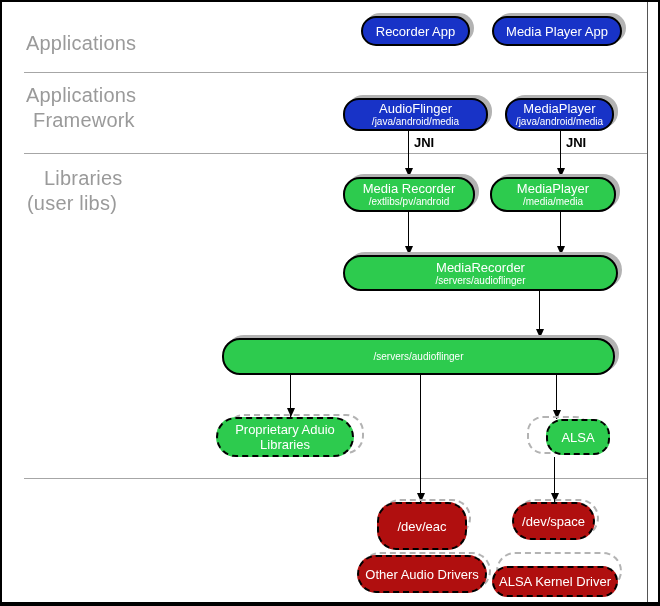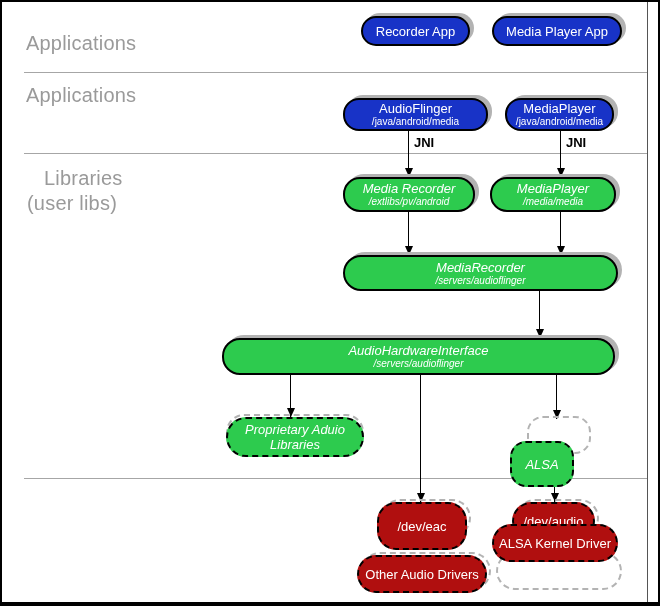--- a/index.html
+++ b/index.html
@@ -13,40 +13,41 @@
   .layer-label{position:absolute;color:var(--c-label_gray,#9a9a9a);font-size:20px;line-height:25px;letter-spacing:.2px;}
   .layer-label span{display:block;}
   .ind7{padding-left:7px;} .ind17{padding-left:17px;}
   .node{
     position:absolute;display:flex;flex-direction:column;align-items:center;justify-content:center;
     color:#fff;border:2px solid #000;box-sizing:border-box;text-align:center;
   }
   .solid{box-shadow:4px -3px 0 var(--c-shadow,#b3b3b3);}
   .dashed{border-style:dashed;}
   .blue{background:var(--c-blue,#1833c7);}
-  .green{background:var(--c-green,#2dcb4e);font-style:italic;}
+  .green{background:var(--c-green,#2dcb4e);}
   .red{background:var(--c-red,#b00f0f);}
   .t{font-size:13px;line-height:15px;}
   .p{font-size:10px;line-height:12px;}
   .pre{white-space:pre-line;}
   .dash-shadow{position:absolute;border:2px dashed var(--c-shadow,#b3b3b3);background:transparent;box-sizing:border-box;}
   .vline{position:absolute;width:1px;background:#000;}
   .ahead{position:absolute;width:0;height:0;border-left:4px solid transparent;border-right:4px solid transparent;border-top:9px solid #000;}
   .jni{position:absolute;font-size:13px;font-weight:bold;color:#000;line-height:14px;}
 </style>
 </head>
 <body>
 
 <div class="stage">
 
   <div class="layer-label" style="left:26px;top:31px;">
     <span>Applications</span>
   </div>
   <div class="layer-label" style="left:26px;top:83px;">
     <span>Applications</span>
+    <span class="ind7">Framework</span>
   </div>
   <div class="layer-label" style="left:27px;top:166px;">
     <span class="ind17">Libraries</span>
     <span>(user libs)</span>
   </div>
 
   <div class="sep" style="top:72px;"></div>
   <div class="sep" style="top:153px;"></div>
   <div class="sep" style="top:478px;"></div>
 
@@ -97,46 +98,45 @@
   </div>
   <div class="node green solid" style="left:490px;top:177px;width:126px;height:35px;border-radius:17px;">
     <span class="t">MediaPlayer</span>
     <span class="p">/media/media</span>
   </div>
   <div class="node green solid" style="left:343px;top:255px;width:275px;height:36px;border-radius:18px;">
     <span class="t">MediaRecorder</span>
     <span class="p">/servers/audioflinger</span>
   </div>
   <div class="node green solid" style="left:222px;top:338px;width:393px;height:37px;border-radius:18px;">
-    <span class="t">AudioHardwareInterface</span>
     <span class="p">/servers/audioflinger</span>
   </div>
 
   <div class="dash-shadow" style="left:226px;top:414px;width:138px;height:40px;border-radius:18px;"></div>
-  <div class="node green dashed" style="left:226px;top:417px;width:138px;height:40px;border-radius:20px;">
+  <div class="node green dashed" style="left:216px;top:417px;width:138px;height:40px;border-radius:20px;">
     <span class="t pre">Proprietary Aduio
 Libraries</span>
   </div>
   <div class="dash-shadow" style="left:527px;top:416px;width:64px;height:38px;border-radius:16px;"></div>
-  <div class="node green dashed" style="left:510px;top:419px;width:64px;height:46px;border-radius:16px;margin-top:22px;">
+  <div class="node green dashed" style="left:546px;top:419px;width:64px;height:36px;border-radius:16px;">
     <span class="t">ALSA</span>
   </div>
 
   <div class="dash-shadow" style="left:381px;top:499px;width:90px;height:38px;border-radius:19px;"></div>
   <div class="node red dashed" style="left:377px;top:502px;width:90px;height:48px;border-radius:19px;">
     <span class="t">/dev/eac</span>
   </div>
   <div class="dash-shadow" style="left:516px;top:499px;width:83px;height:38px;border-radius:19px;"></div>
   <div class="node red dashed" style="left:512px;top:502px;width:83px;height:38px;border-radius:19px;">
-    <span class="t">/dev/audio</span>
+    <span class="t">/dev/space</span>
   </div>
   <div class="dash-shadow" style="left:361px;top:552px;width:130px;height:38px;border-radius:19px;"></div>
   <div class="node red dashed" style="left:357px;top:555px;width:130px;height:38px;border-radius:19px;">
     <span class="t">Other Audio Drivers</span>
   </div>
   <div class="dash-shadow" style="left:496px;top:552px;width:126px;height:38px;border-radius:19px;"></div>
-  <div class="node red dashed" style="left:492px;top:524px;width:126px;height:38px;border-radius:19px;">
+  <div class="node red dashed" style="left:492px;top:566px;width:126px;height:31px;border-radius:19px;">
     <span class="t">ALSA Kernel Driver</span>
   </div>
 
   <div class="rmargin" style="left:647px;"></div>
   <div class="frame"></div>
 </div>
 
 </body></html>

